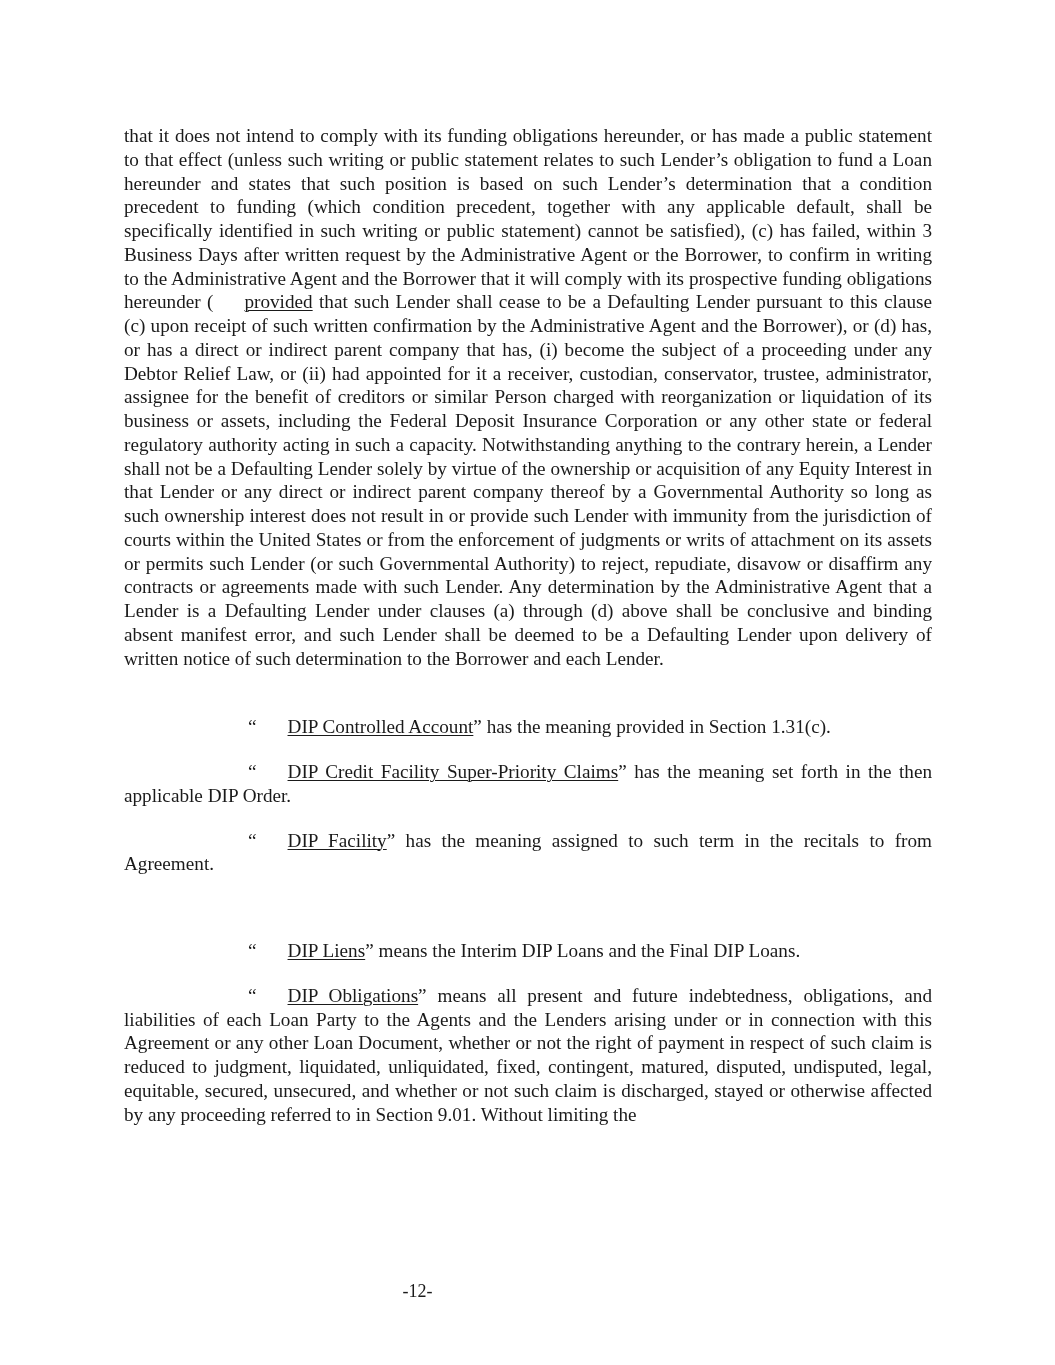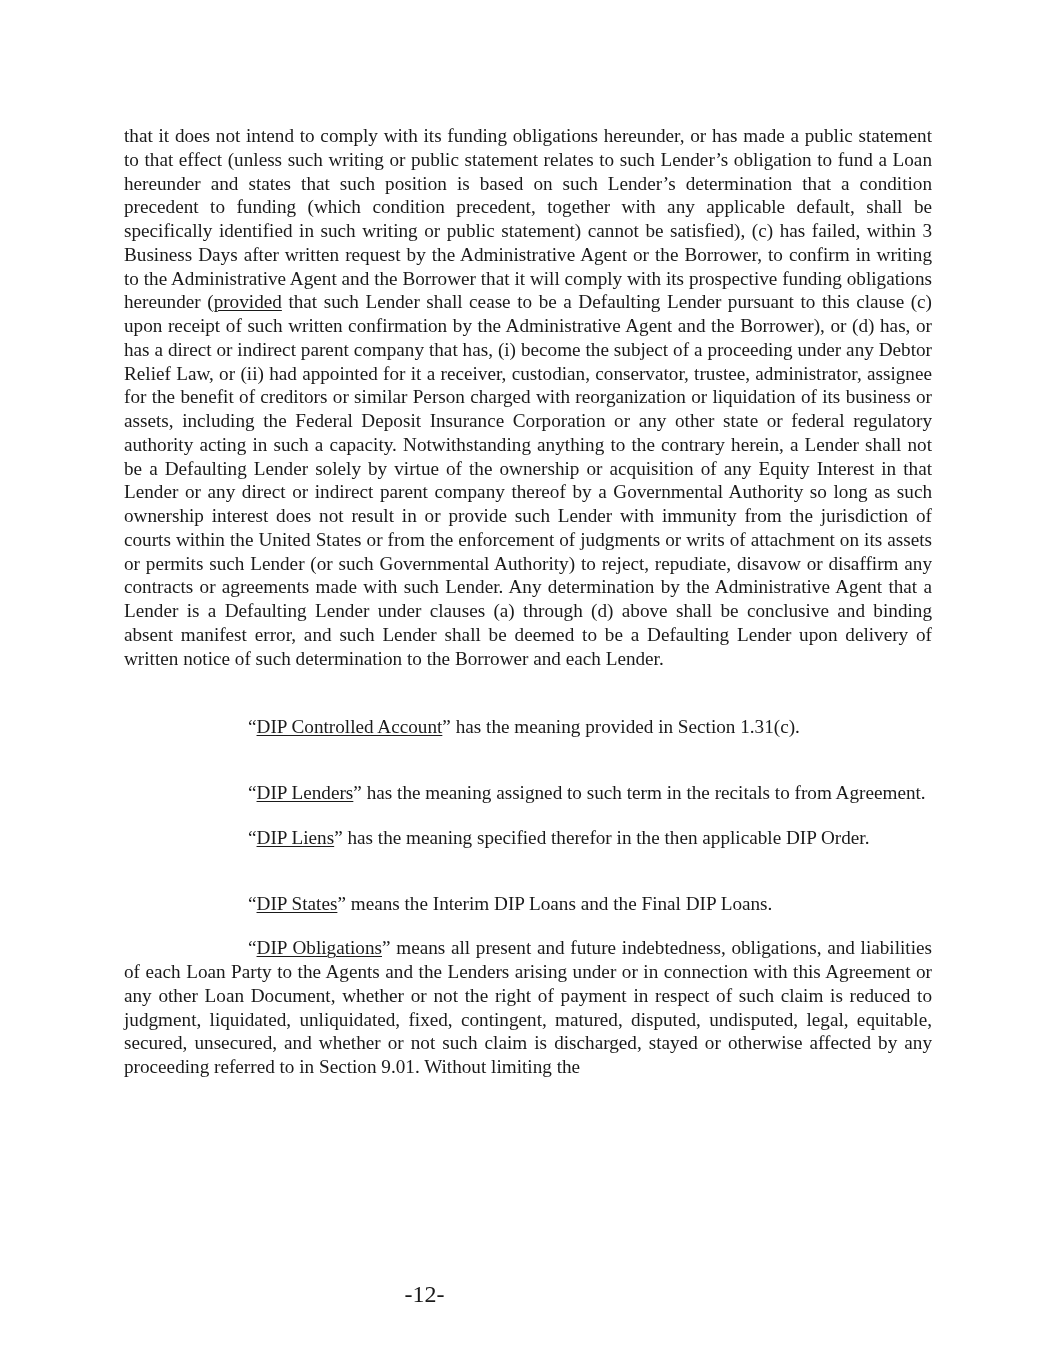--- a/index.html
+++ b/index.html
@@ -26,64 +26,63 @@
     }
     .para {
       margin: 0;
     }
     .def {
       margin: 0;
       text-indent: 124px;
     }
     .gap { height: 24px; }
     .gap-sm { height: 21px; }
-    u { text-underline-offset: 2px; text-decoration-thickness: 1px; }
+    u { text-underline-offset: 2px; text-decoration-thickness: 1px; margin-left: 31px; }
     .footer {
       position: absolute;
       top: 1281px;
       left: 0;
       width: 835px;
       text-align: center;
-      font-size: 24px;
+      font-size: 18px;
       font-family: "Liberation Serif", "DejaVu Serif", serif;
       color: #1a1a1a;
-      margin-left: 7px;
     }
   </style>
 </head>
 <body>
 
 <div class="page">
 
   <p class="para"><span>that it does not intend to comply with its funding obligations hereunder, or has made a public statement to that effect (unless such writing or public statement relates to such Lender’s obligation to fund a Loan hereunder and states that such position is based on such Lender’s determination that a condition precedent to funding (which condition precedent, together with any applicable default, shall be specifically identified in such writing or public statement) cannot be satisfied), (c) has failed, within 3 Business Days after written request by the Administrative Agent or the Borrower, to confirm in writing to the Administrative Agent and the Borrower that it will comply with its prospective funding obligations hereunder (</span><u>provided</u><span> that such Lender shall cease to be a Defaulting Lender pursuant to this clause (c) upon receipt of such written confirmation by the Administrative Agent and the Borrower), or (d) has, or has a direct or indirect parent company that has, (i) become the subject of a proceeding under any Debtor Relief Law, or (ii) had appointed for it a receiver, custodian, conservator, trustee, administrator, assignee for the benefit of creditors or similar Person charged with reorganization or liquidation of its business or assets, including the Federal Deposit Insurance Corporation or any other state or federal regulatory authority acting in such a capacity.  Notwithstanding anything to the contrary herein, a Lender shall not be a Defaulting Lender solely by virtue of the ownership or acquisition of any Equity Interest in that Lender or any direct or indirect parent company thereof by a Governmental Authority so long as such ownership interest does not result in or provide such Lender with immunity from the jurisdiction of courts within the United States or from the enforcement of judgments or writs of attachment on its assets or permits such Lender (or such Governmental Authority) to reject, repudiate, disavow or disaffirm any contracts or agreements made with such Lender.  Any determination by the Administrative Agent that a Lender is a Defaulting Lender under clauses (a) through (d) above shall be conclusive and binding absent manifest error, and such Lender shall be deemed to be a Defaulting Lender upon delivery of written notice of such determination to the Borrower and each Lender.</span></p>
 
   <div class="gap"></div>
 
 
   <div class="gap-sm"></div>
 
   <p class="def"><span>“</span><u>DIP Controlled Account</u><span>”</span><span> has the meaning provided in Section 1.31(c).</span></p>
 
   <div class="gap-sm"></div>
 
+  <p class="def"><span>“</span><u>DIP Credit Facility Super-Priority Claims</u><span>”</span><span> has the meaning set forth in the then applicable DIP Order.</span></p>
 
   <div class="gap-sm"></div>
 
-  <p class="def"><span>“</span><u>DIP Lenders</u><span>”</span><span> has the meaning assigned to such term in the recitals to from Agreement.</span></p>
-
-  <div class="gap-sm"></div>
-
-  <p class="def"><span>“</span><u>DIP Liens</u><span>”</span><span> has the meaning specified therefor in the then applicable DIP Order.</span></p>
+  <p class="def"><span>“</span><u>DIP Facility</u><span>”</span><span> has the meaning assigned to such term in the recitals to from Agreement.</span></p>
 
   <div class="gap-sm"></div>
 
 
   <div class="gap-sm"></div>
 
-  <p class="def"><span>“</span><u>DIP States</u><span>”</span><span> means the Interim DIP Loans and the Final DIP Loans.</span></p>
+
+  <div class="gap-sm"></div>
+
+  <p class="def"><span>“</span><u>DIP Liens</u><span>”</span><span> means the Interim DIP Loans and the Final DIP Loans.</span></p>
 
   <div class="gap-sm"></div>
 
   <p class="def"><span>“</span><u>DIP Obligations</u><span>”</span><span> means all present and future indebtedness, obligations, and liabilities of each Loan Party to the Agents and the Lenders arising under or in connection with this Agreement or any other Loan Document, whether or not the right of payment in respect of such claim is reduced to judgment, liquidated, unliquidated, fixed, contingent, matured, disputed, undisputed, legal, equitable, secured, unsecured, and whether or not such claim is discharged, stayed or otherwise affected by any proceeding referred to in Section 9.01.  Without limiting the</span></p>
 
 </div>
 
 <div class="footer">-12-</div>
 
 </body></html>

